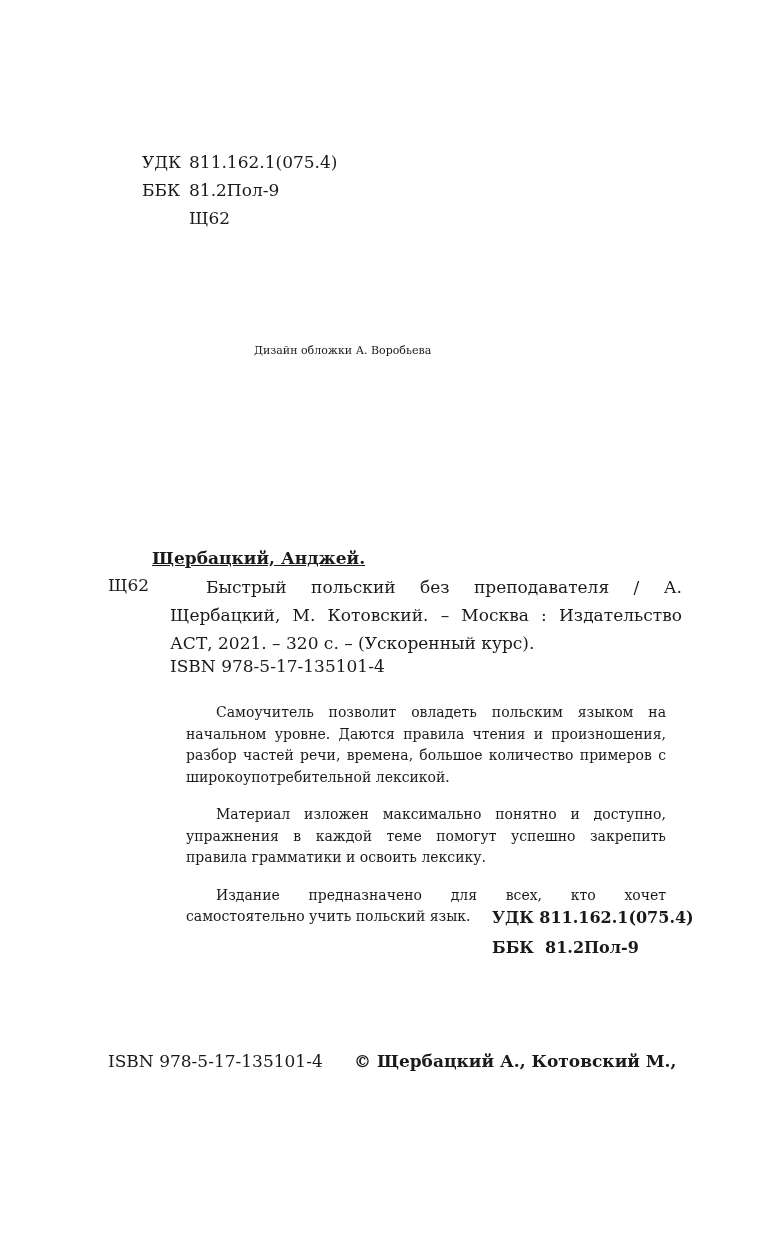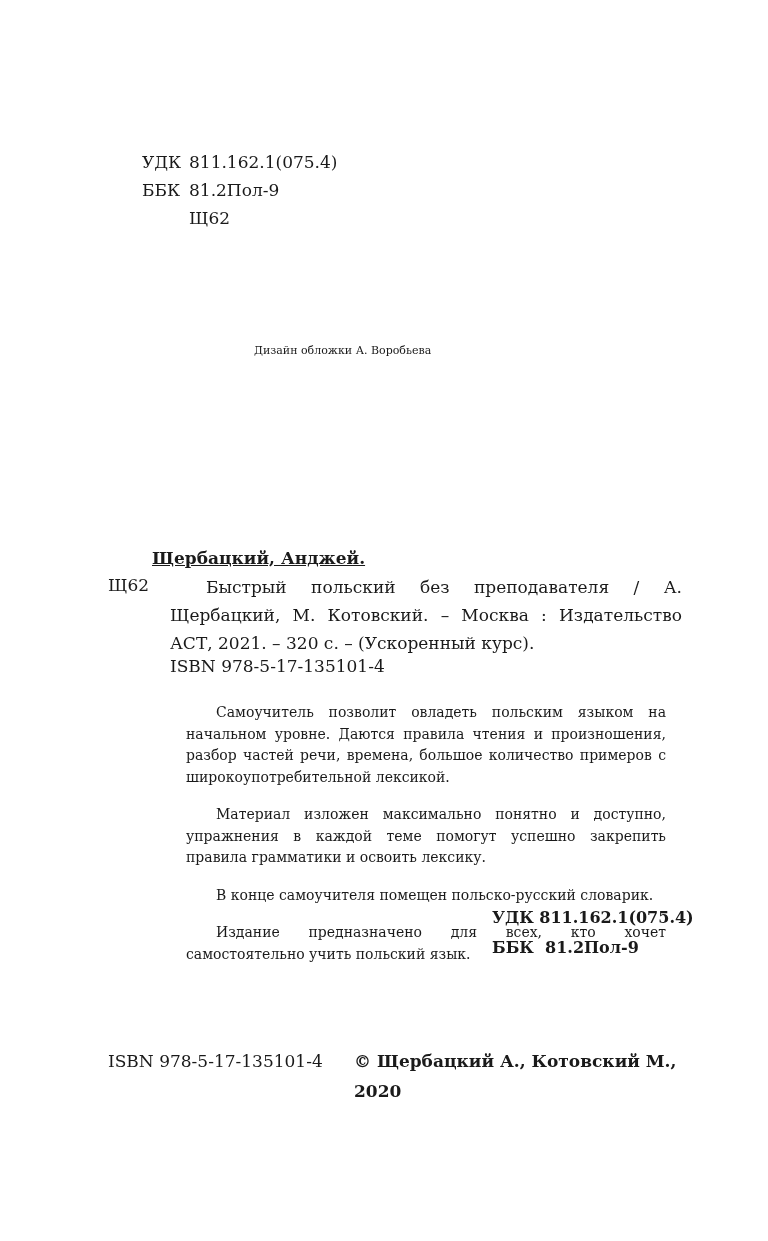--- a/index.html
+++ b/index.html
@@ -38,27 +38,25 @@
 
 <div class="bib" style="top:573px;">
   <div class="first">Быстрый польский без преподавателя / А. Щербацкий, М. Котовский. – Москва : Издательство АСТ, 2021. – 320 с. – (Ускоренный курс).</div>
 </div>
 
 <div class="abs isbn1" style="left:170px; top:656px;">ISBN 978-5-17-135101-4</div>
 
 <div class="annot" style="top:686px;">
   <p>Самоучитель позволит овладеть польским языком на начальном уровне. Даются правила чтения и произношения, разбор частей речи, времена, большое количество примеров с широкоупотребительной лексикой.</p>
   <p>Материал изложен максимально понятно и доступно, упражнения в каждой теме помогут успешно закрепить правила грамматики и освоить лексику.</p>
-  <p>В конце самоучителя помещен польско-русский словарик.</p>
   <p>Издание предназначено для всех, кто хочет самостоятельно учить польский язык.</p>
 </div>
 
 <div class="abs codes-right" style="left:492px; top:903px;">
   <div>УДК 811.162.1(075.4)</div>
   <div style="white-space:pre;">ББК  81.2Пол-9</div>
 </div>
 
 <div class="abs bottom" style="left:108px; top:1046px;">ISBN 978-5-17-135101-4</div>
 
 <div class="abs bottom" style="left:354px; top:1046px;font-weight:bold;">
   <div>© Щербацкий А., Котовский М.,</div>
-  <div>2020</div>
 </div>
 
 </body></html>

